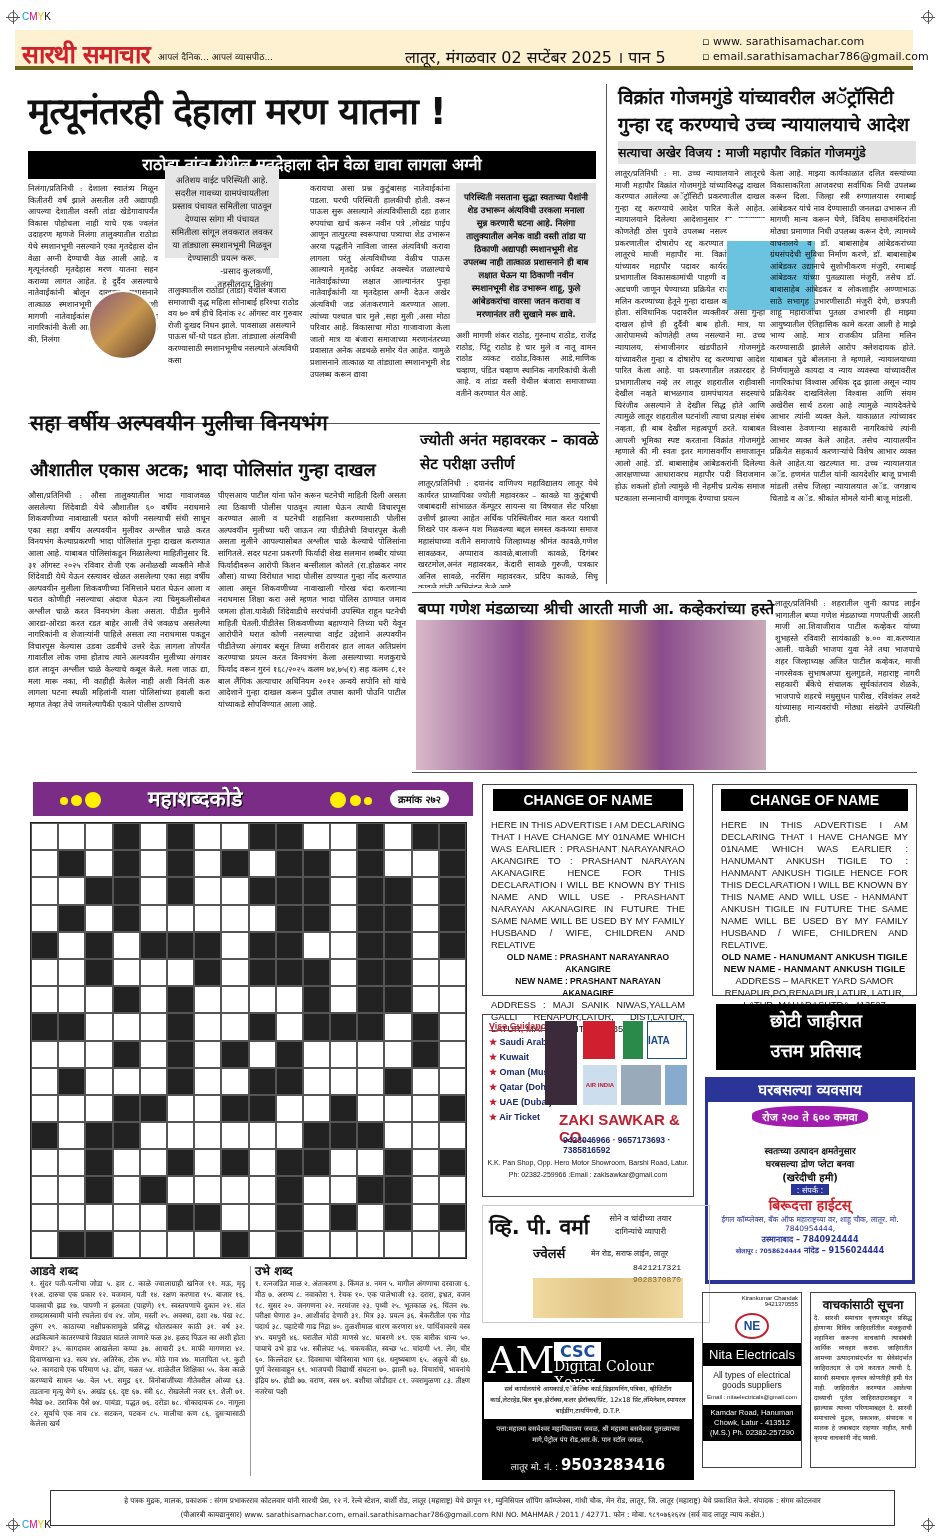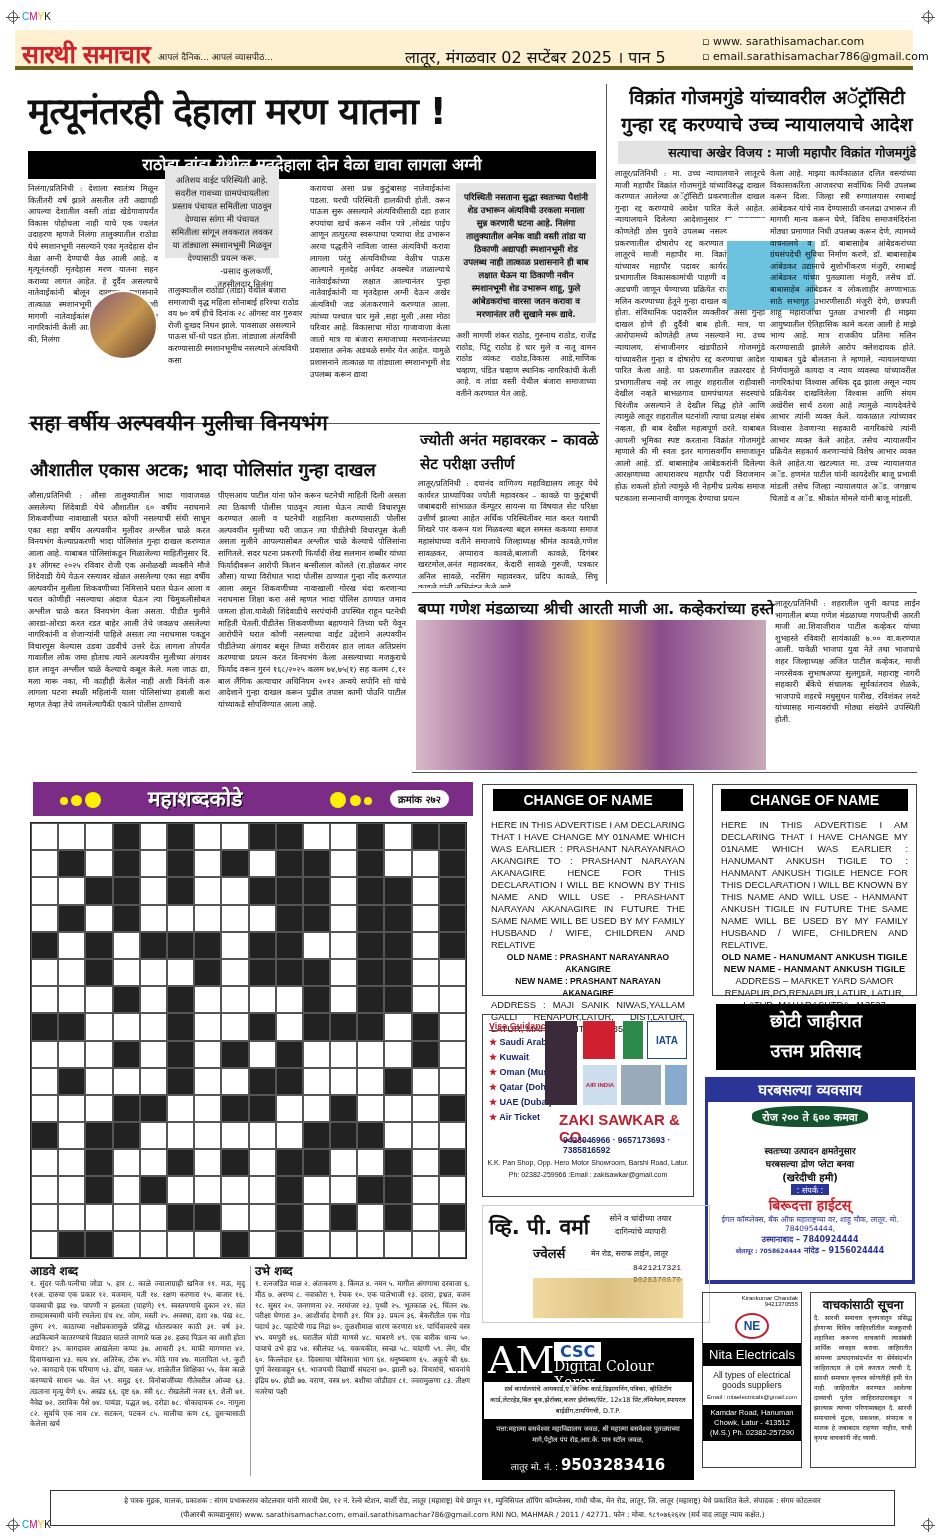--- a/index.html
+++ b/index.html
@@ -12,22 +12,22 @@
 .reg:after{content:"";position:absolute;top:4px;left:-3px;width:14px;height:1px;background:#555}
 #masthead{left:15px;top:30px;width:898px;height:40px;background:#fdf1d2;border-bottom:4px solid #6b6420}
 #brand{left:22px;top:36px;font-size:25px;font-weight:bold;color:#d0202a;font-family:"DejaVu Sans",sans-serif;letter-spacing:-1px}
 #tagline{left:158px;top:50px;font-size:9px}
 #dateline{left:405px;top:46px;font-size:16px;font-weight:normal}
 #web{left:702px;top:34px;font-size:11px;line-height:15px}
 .p{font-size:8px;line-height:11.6px;text-align:justify;font-family:"DejaVu Serif",serif}
 .hl{font-weight:bold;font-family:"DejaVu Sans",sans-serif}
 #h1{left:28px;top:84px;font-size:37px;letter-spacing:-1px}
 #deck1{left:28px;top:151px;width:568px;height:28px;background:#000;color:#fff;font-size:16px;text-align:center;line-height:28px;font-weight:bold}
-#h2{left:618px;top:84px;width:298px;font-size:19px;line-height:27px;text-align:center}
-#deck2{left:618px;top:141px;width:298px;height:23px;background:#e3e3e3;font-size:12.5px;line-height:23px;text-align:right;font-weight:bold}
+#h2{left:618px;top:84px;width:298px;font-size:19px;line-height:27px;text-align:left}
+#deck2{left:618px;top:141px;width:298px;height:23px;background:#e3e3e3;font-size:12.5px;line-height:23px;text-align:left;font-weight:bold}
 .quote{background:#e6e6e6;text-align:center;font-size:8.5px;line-height:13px;padding:8px 6px;font-family:"DejaVu Serif",serif}
 .col{position:absolute}
 .rule{position:absolute;background:#555;height:1px}
 .vrule{position:absolute;background:#555;width:1px}
 .photo{position:absolute;background:linear-gradient(135deg,#8a5a7a,#c89850 50%,#5a3a2a)}
 #h3{left:30px;top:408px;font-size:21px}
 #h3b{left:30px;top:457px;font-size:18px}
 #h4{left:420px;top:428px;font-size:15px;line-height:24px}
 #h5{left:418px;top:597px;font-size:15.5px}
 #shabda-bar{left:33px;top:782px;width:440px;height:34px;background:#7b2c87}
@@ -398,21 +398,21 @@
 </div>
 
 <div id="chhoti" class="abs">
   <div>छोटी जाहीरात</div>
   <div>उत्तम प्रतिसाद</div>
 </div>
 
 <div id="ghar" class="abs">
   <div style="color:#fff;text-align:center;font-weight:bold;font-size:15px;line-height:20px">घरबसल्या व्यवसाय</div>
   <div class="inner">
-    <div style="display:inline-block;background:#14532d;color:#fff;font-weight:bold;padding:3px 10px;font-size:11px;border-radius:40%">रोज २०० ते ६०० कमवा</div>
+    <div style="display:inline-block;background:#a21caf;color:#fff;font-weight:bold;padding:3px 10px;font-size:11px;border-radius:40%">रोज २०० ते ६०० कमवा</div>
     <div style="font-weight:bold;margin-top:17px">स्वतःच्या उत्पादन क्षमतेनुसार</div>
     <div style="font-weight:bold">घरबसल्या द्रोण प्लेटा बनवा</div>
     <div style="font-weight:bold;font-size:10px">(खरेदीची हमी)</div>
     <div style="display:inline-block;background:#2a3597;color:#fff;padding:0 6px;font-size:8px">: संपर्क :</div>
     <div style="color:#d0202a;font-weight:bold;font-size:14px">बिरूदत्ता हाईटस्</div>
     <div style="color:#2a3597;font-size:7.5px">ईगल कॉम्प्लेक्स, बँक ऑफ महाराष्ट्रच्या वर, शाहू चौक, लातूर. मो. 7840954444,</div>
     <div style="color:#2a3597;font-size:8px;font-weight:bold">उस्मानाबाद – 7840924444</div>
     <div style="color:#2a3597;font-size:8px;font-weight:bold"><span style="font-size:6px">सोलापूर : 7058624444</span> <span>नांदेड – 9156024444</span></div>
   </div>
 </div>
@@ -423,21 +423,21 @@
       <div><span style="color:#c02030">★</span> <span>Saudi Arabia</span></div>
       <div><span style="color:#c02030">★</span> <span>Kuwait</span></div>
       <div><span style="color:#c02030">★</span> <span>Oman (Muscat)</span></div>
       <div><span style="color:#c02030">★</span> <span>Qatar (Doha)</span></div>
       <div><span style="color:#c02030">★</span> <span>UAE (Dubai)</span></div>
       <div><span style="color:#c02030">★</span> <span>Air Ticket</span></div>
     </div>
   <div style="position:absolute;left:62px;top:6px;width:32px;height:84px;background:#3a2a3a"></div>
   <div style="position:absolute;left:100px;top:6px;width:32px;height:38px;background:#d02030"></div>
   <div style="position:absolute;left:140px;top:6px;width:20px;height:38px;background:#2a8a4a"></div>
-  <div style="position:absolute;left:164px;top:6px;width:40px;height:38px;border:1px solid #1a4a8a;color:#1a4a8a;font-size:10px;font-weight:bold;text-align:center;line-height:38px">IATA</div>
+  <div style="position:absolute;left:164px;top:6px;width:40px;height:38px;border:1px solid #1a4a8a;color:#1a4a8a;font-size:10px;font-weight:bold;line-height:38px">IATA</div>
   <div style="position:absolute;left:100px;top:50px;width:34px;height:40px;background:#cde;font-size:6px;color:#c02030;font-weight:bold;text-align:center;line-height:40px">AIR INDIA</div>
   <div style="position:absolute;left:138px;top:50px;width:40px;height:40px;background:#9ab"></div>
   <div style="position:absolute;left:182px;top:50px;width:22px;height:40px;background:#8ac"></div>
   <div style="position:absolute;left:76px;top:96px;font-size:15px;font-weight:bold;color:#c02030">ZAKI SAWKAR &amp; CO.</div>
   <div style="position:absolute;left:80px;top:120px;font-size:8.5px;font-weight:bold;color:#1a2a6a">9423046966 · 9657173693 · 7385816592</div>
   <div style="position:absolute;left:0;top:142px;width:100%;text-align:center;font-size:7px;line-height:12px">
       <div>K.K. Pan Shop, Opp. Hero Motor Showroom, Barshi Road, Latur.</div>
       <div>Ph: 02382-259966 :Email : zakisawkar@gmail.com</div>
     </div>
 </div>

